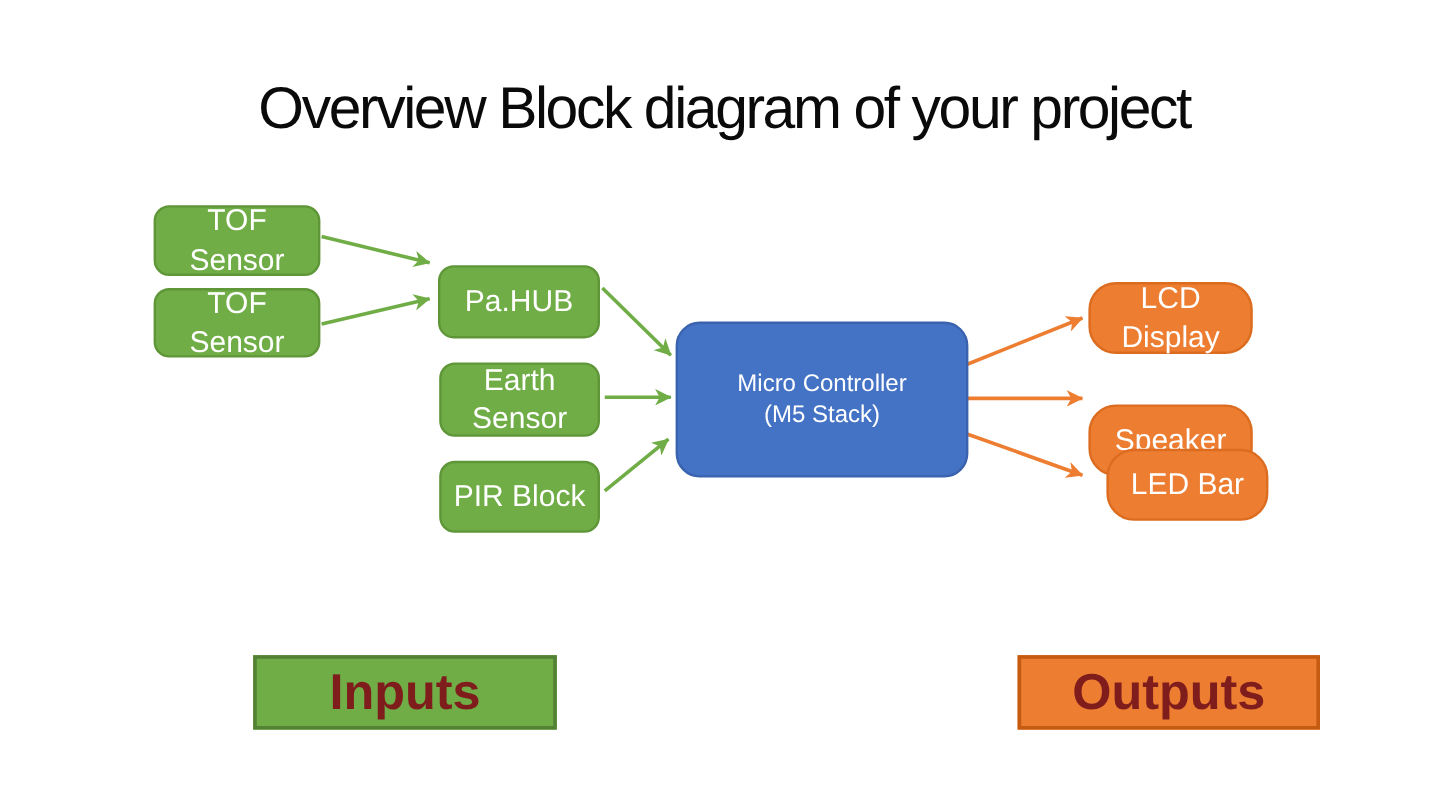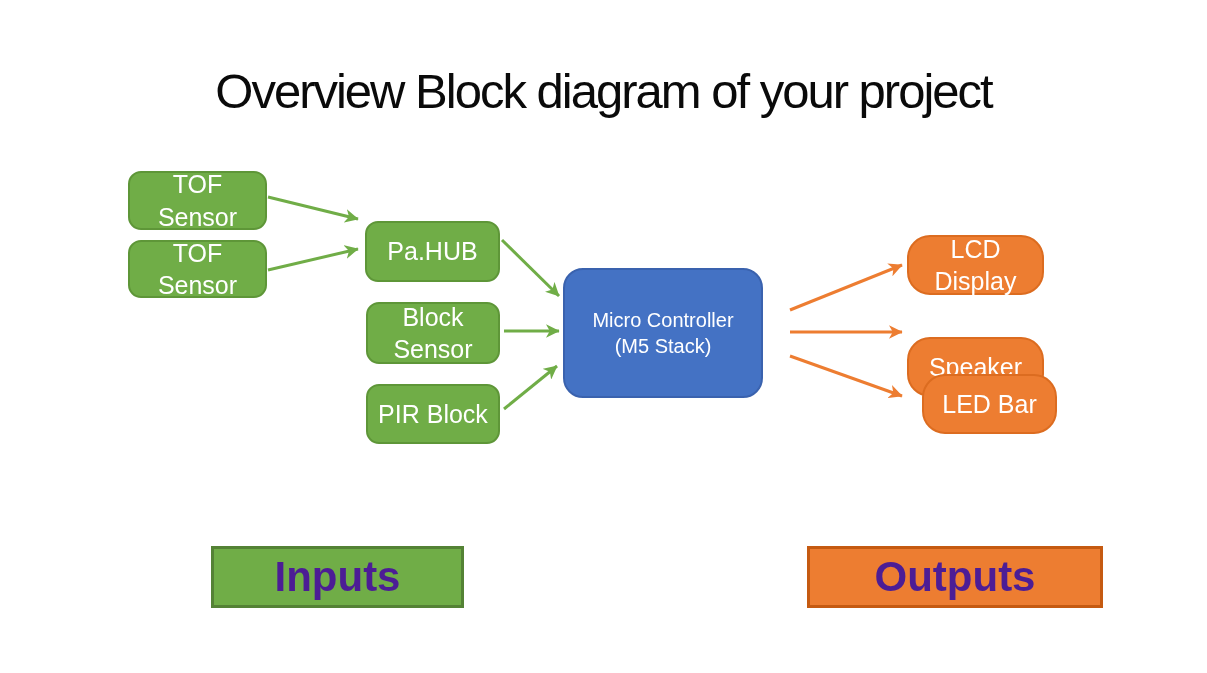--- a/index.html
+++ b/index.html
@@ -17,21 +17,21 @@
   .node {
     position:absolute; display:flex; align-items:center; justify-content:center;
     color:#fff; text-align:center; white-space:pre-line; line-height:1.3;
     font-size:25px; box-sizing:border-box;
   }
   .node.green  { background:var(--green);  border:2px solid var(--greenBorder);  border-radius:13px; }
   .node.blue   { background:var(--blue);   border:2px solid var(--blueBorder);   border-radius:20px; font-size:20px; }
   .node.orange { background:var(--orange); border:2px solid var(--orangeBorder); border-radius:23px; }
   .legend {
     position:absolute; display:flex; align-items:center; justify-content:center;
-    color:#4c1d95; font-weight:700; font-size:42px; box-sizing:border-box;
+    color:#7f1d1d; font-weight:700; font-size:42px; box-sizing:border-box;
   }
   #legend-inputs  { background:var(--green);  border:3px solid var(--inputsBorder); }
   #legend-outputs { background:var(--orange); border:3px solid var(--outputsBorder); }
   #connectors { position:absolute; left:0; top:0; pointer-events:none; }
 </style>
 </head>
 <body>
 
 <div id="slide">
 
@@ -55,31 +55,31 @@
     <line x1="790" y1="332" x2="902" y2="332" stroke-width="3" marker-end="url(#arrow-orange)" stroke="#ED7D31"></line>
     <line x1="790" y1="356" x2="902" y2="396" stroke-width="3" marker-end="url(#arrow-orange)" stroke="#ED7D31"></line>
   </svg>
 
   <div class="node green" style="left:128px; top:171px; width:139px; height:59px;">TOF Sensor</div>
 
   <div class="node green" style="left:128px; top:240px; width:139px; height:58px;">TOF Sensor</div>
 
   <div class="node green" style="left:365px; top:205px; width:135px; height:61px;margin-top:16px;">Pa.HUB</div>
 
-  <div class="node green" style="left:366px; top:302px; width:134px; height:62px;">Block
+  <div class="node green" style="left:366px; top:302px; width:134px; height:62px;">Earth
 Sensor</div>
 
   <div class="node green" style="left:366px; top:384px; width:134px; height:60px;">PIR Block</div>
 
-  <div class="node blue" style="left:563px; top:268px; width:200px; height:130px;">Micro Controller
+  <div class="node blue" style="left:563px; top:268px; width:244px; height:130px;">Micro Controller
 (M5 Stack)</div>
 
   <div class="node orange" style="left:907px; top:235px; width:137px; height:60px;">LCD Display</div>
 
   <div class="node orange" style="left:907px; top:303px; width:137px; height:60px;margin-top:34px;">Speaker</div>
 
   <div class="node orange" style="left:922px; top:374px; width:135px; height:60px;">LED Bar</div>
 
   <div id="legend-inputs" class="legend" style="left:211px; top:546px; width:253px; height:62px;">Inputs</div>
 
-  <div id="legend-outputs" class="legend" style="left:807px; top:546px; width:296px; height:62px;">Outputs</div>
+  <div id="legend-outputs" class="legend" style="left:848px; top:546px; width:252px; height:62px;">Outputs</div>
 
 </div>
 
 </body></html>

